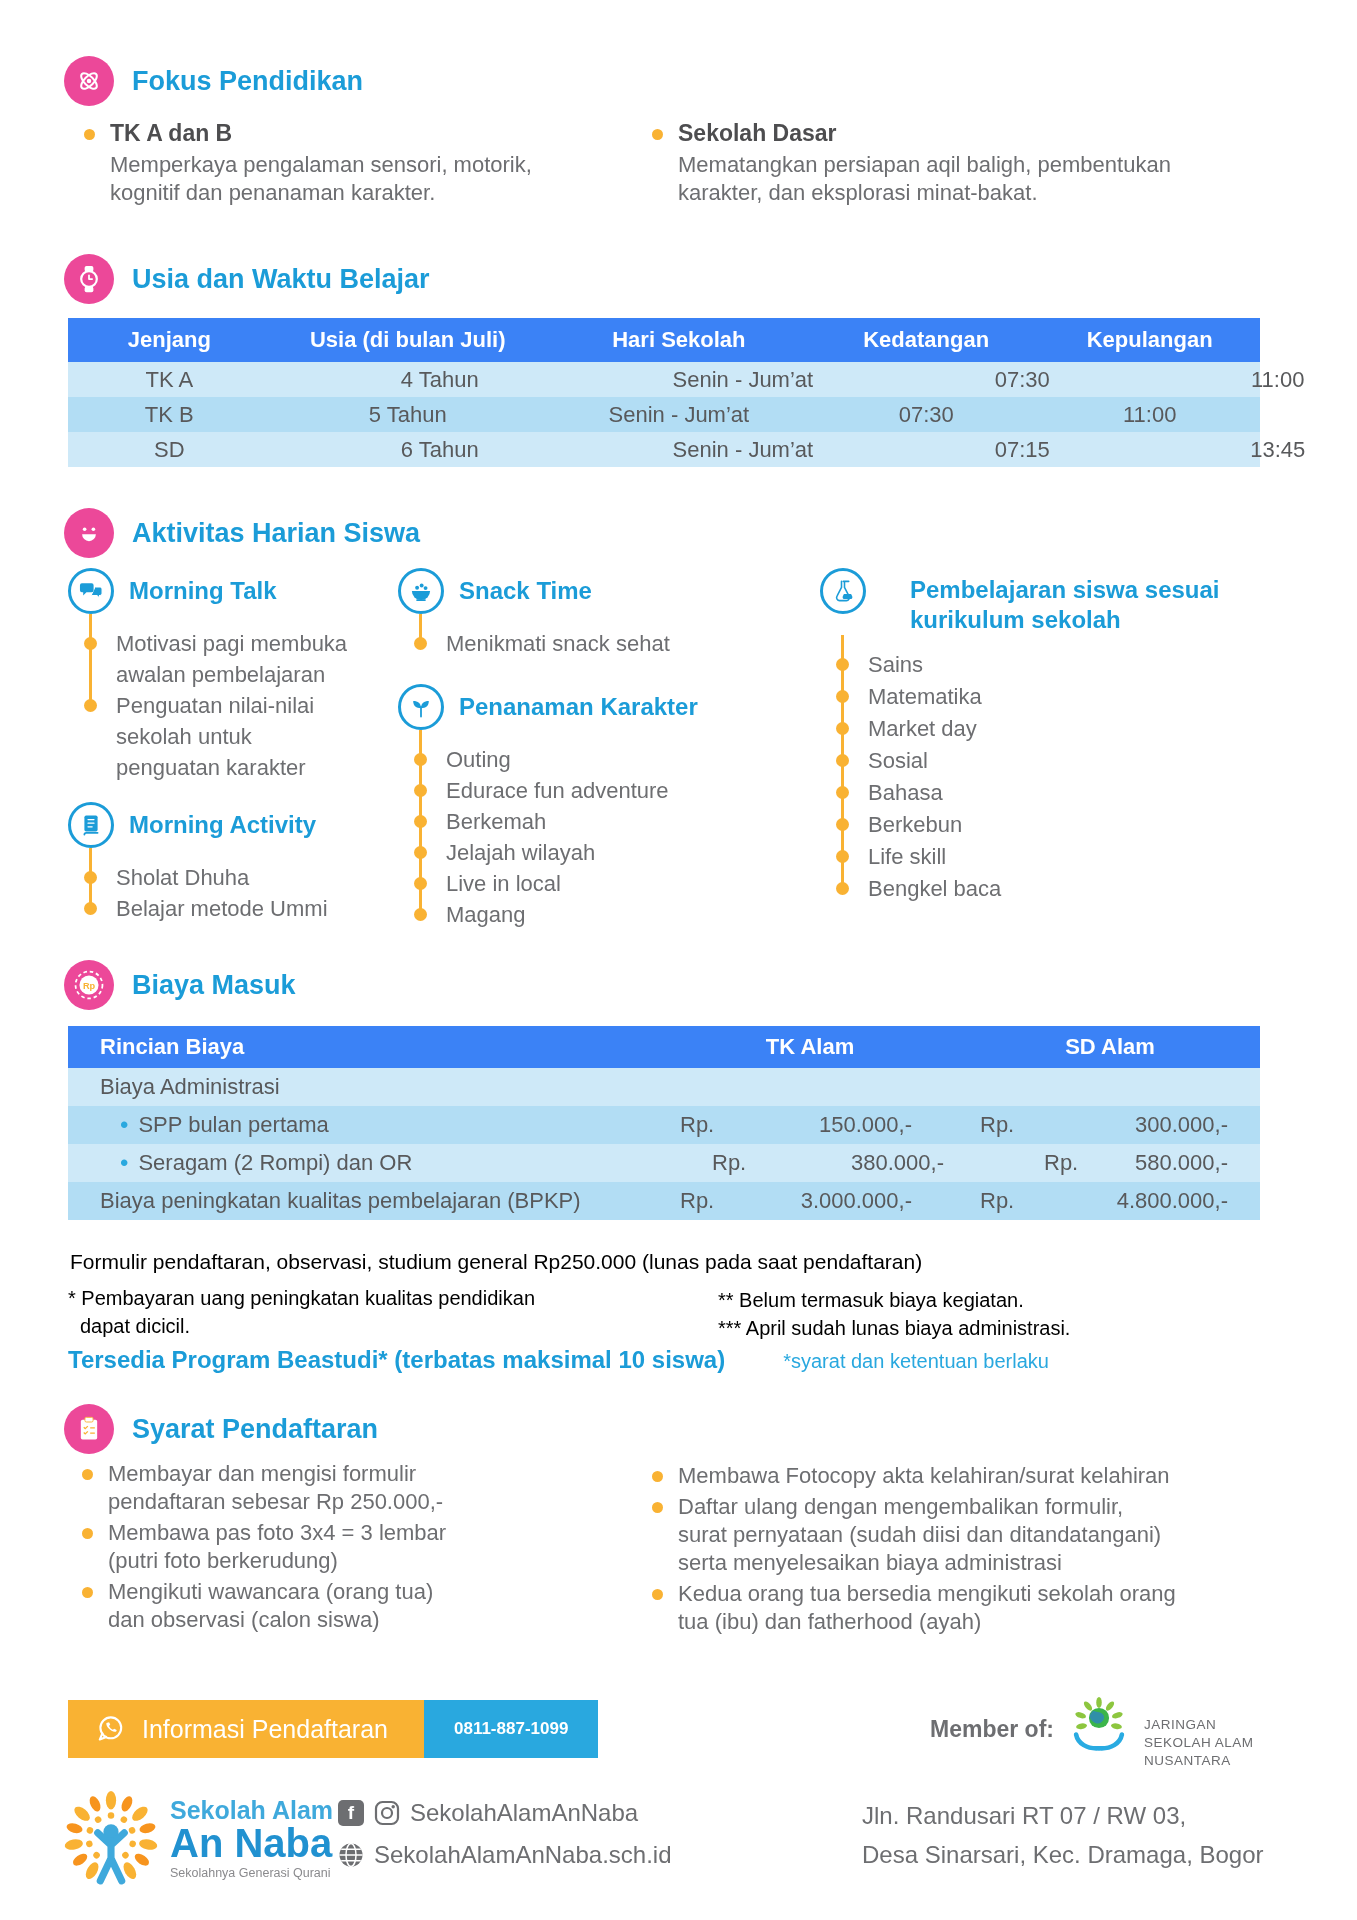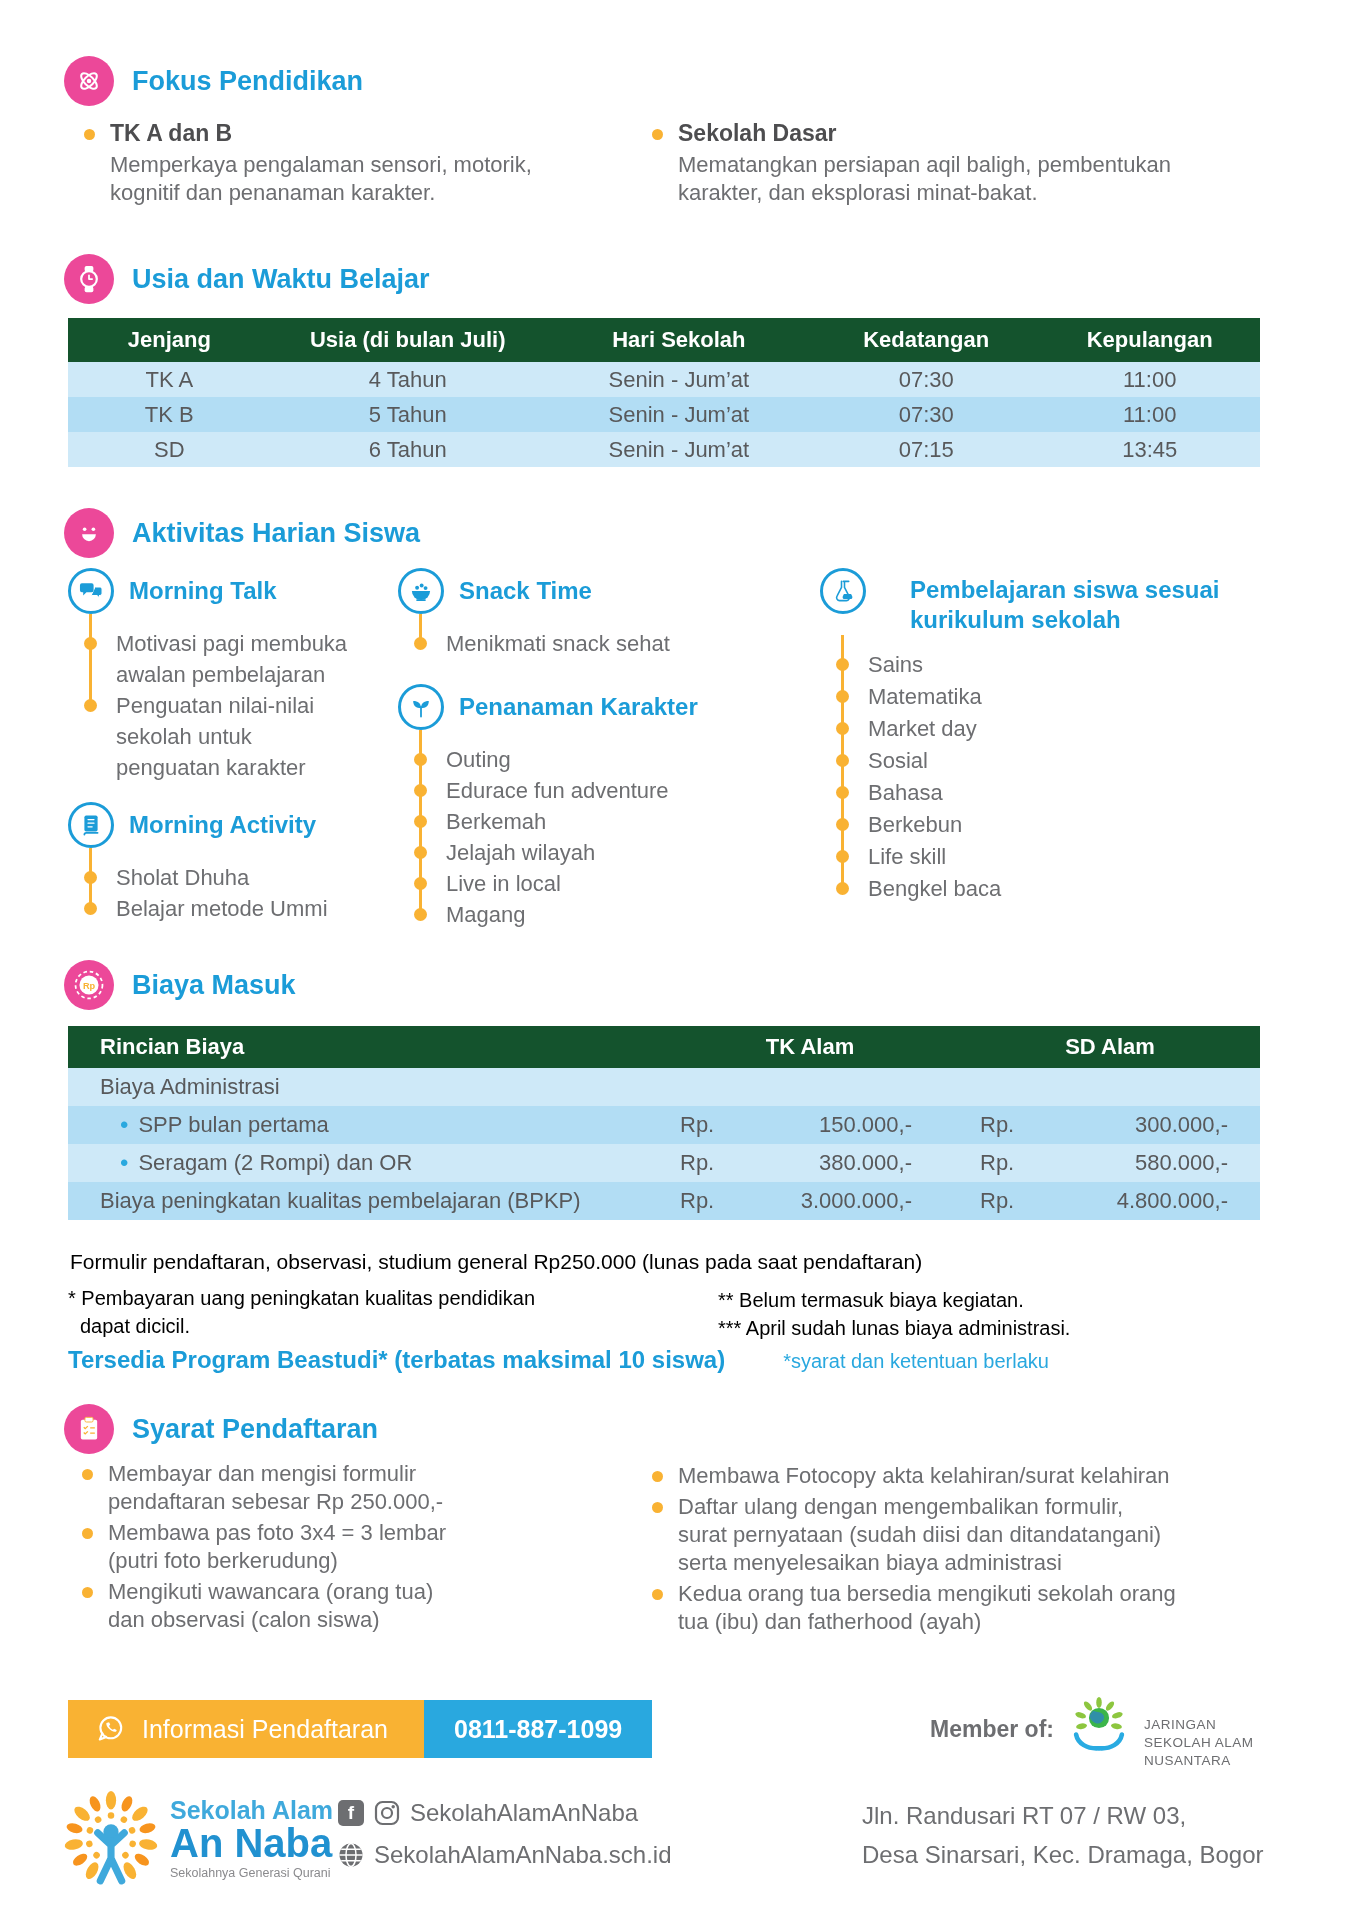--- a/index.html
+++ b/index.html
@@ -11,23 +11,23 @@
             align-items:center;justify-content:center;flex:0 0 auto;}
   .sec-title{font-size:27px;font-weight:bold;color:#1B9CD8;}
   
   .blist-item{display:flex;gap:15px;margin-bottom:3px;}
   .bdot{width:11px;height:11px;border-radius:50%;background:#F9B233;margin-top:9px;flex:0 0 auto;}
   .fk-title{font-size:23px;font-weight:bold;color:#4D4D4F;margin-bottom:4px;}
   .fk-desc{font-size:22px;color:#6D6E71;line-height:28px;}
   .sy-item{font-size:22px;color:#6D6E71;line-height:28px;}
   
   .tbl{position:absolute;left:68px;width:1192px;font-size:22px;color:#58595B;}
-  .tbl-head{display:flex;background:#14532d;color:#fff;font-weight:bold;height:44px;align-items:center;}
+  .tbl-head{display:flex;background:#3b82f6;color:#fff;font-weight:bold;height:44px;align-items:center;}
   .tbl-row{display:flex;height:35px;align-items:center;}
-  .r-light{background:#CEE9F8;} .r-dark{background:#B2DDF4;}
+  .r-light{background:#CEE9F8;gap:32px;} .r-dark{background:#B2DDF4;}
   .uc{text-align:center;} .u1{flex:0 0 17%;} .u2{flex:0 0 23%;} .u3{flex:0 0 22.5%;}
   .u4{flex:0 0 19%;} .u5{flex:0 0 18.5%;}
   .b-row{display:flex;height:38px;align-items:center;}
   .b-head{height:42px;}
   .b-label{flex:0 0 560px;padding-left:32px;display:flex;align-items:center;}
   .row-bullet{color:#29A8DF;margin:0 10px 0 20px;font-size:24px;}
   .b-money-tk{flex:0 0 300px;display:flex;justify-content:space-between;padding:0 48px 0 20px;box-sizing:border-box;}
   .b-money-sd{flex:1;display:flex;justify-content:space-between;padding:0 32px 0 20px;box-sizing:border-box;}
   .bh-tk{flex:0 0 300px;text-align:center;} .bh-sd{flex:1;text-align:center;}
   
@@ -44,21 +44,21 @@
   .t32 .titem{line-height:32px;}
   
   .note{position:absolute;font-size:20px;color:#000000;line-height:28px;}
   .beastudi{position:absolute;display:flex;align-items:baseline;gap:58px;}
   .beastudi-main{font-size:24px;font-weight:bold;color:#1B9CD8;}
   .beastudi-note{font-size:20px;color:#29A8DF;}
   
   .contact{position:absolute;left:68px;top:1700px;height:58px;display:flex;}
   .c-left{background:#F9B233;display:flex;align-items:center;gap:16px;padding:0 36px 0 26px;
           color:#fff;font-size:25px;}
-  .c-right{background:#29A8DF;color:#fff;font-size:25px;font-weight:bold;display:flex;
+  .c-right{background:#29A8DF;color:#fff;font-size:17px;font-weight:bold;display:flex;
            align-items:center;padding:0 30px;}
   .member{position:absolute;left:930px;top:1694px;height:70px;display:flex;align-items:center;gap:16px;}
   .member-label{font-size:23px;font-weight:bold;color:#6D6E71;}
   .member-org{font-size:13.5px;color:#6D6E71;line-height:18px;letter-spacing:0.5px;margin-top:28px;}
   
   .brand{position:absolute;left:60px;top:1782px;display:flex;align-items:center;gap:8px;}
   .brand-1{font-size:25px;font-weight:bold;color:#3FA9DC;line-height:26px;}
   .brand-2{font-size:40px;font-weight:bold;color:#2191D0;line-height:40px;}
   .brand-tag{font-size:12.5px;color:#8A8A8D;margin-top:3px;}
   .social{position:absolute;left:338px;top:1799px;font-size:24px;color:#6D6E71;}

